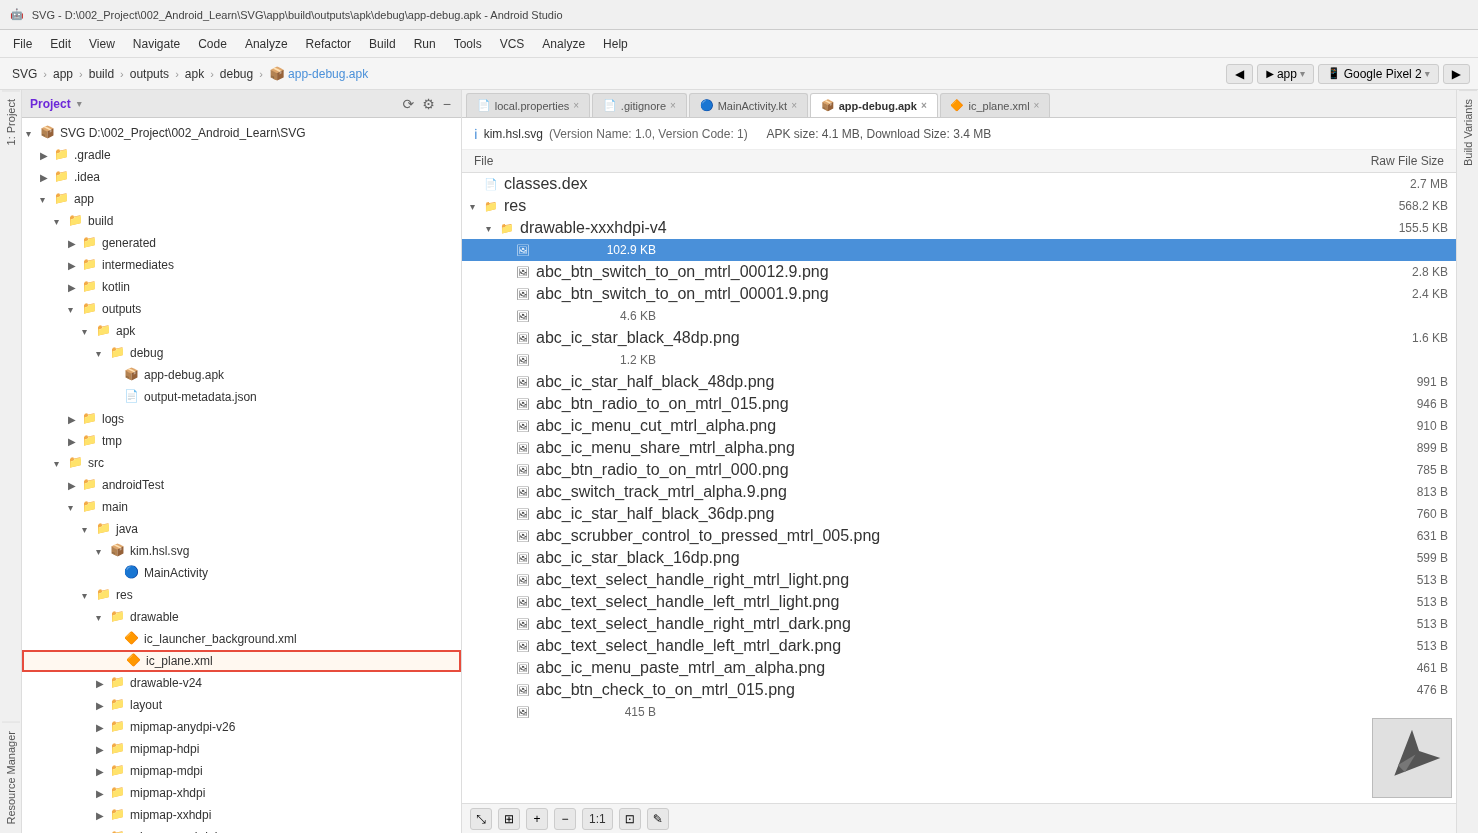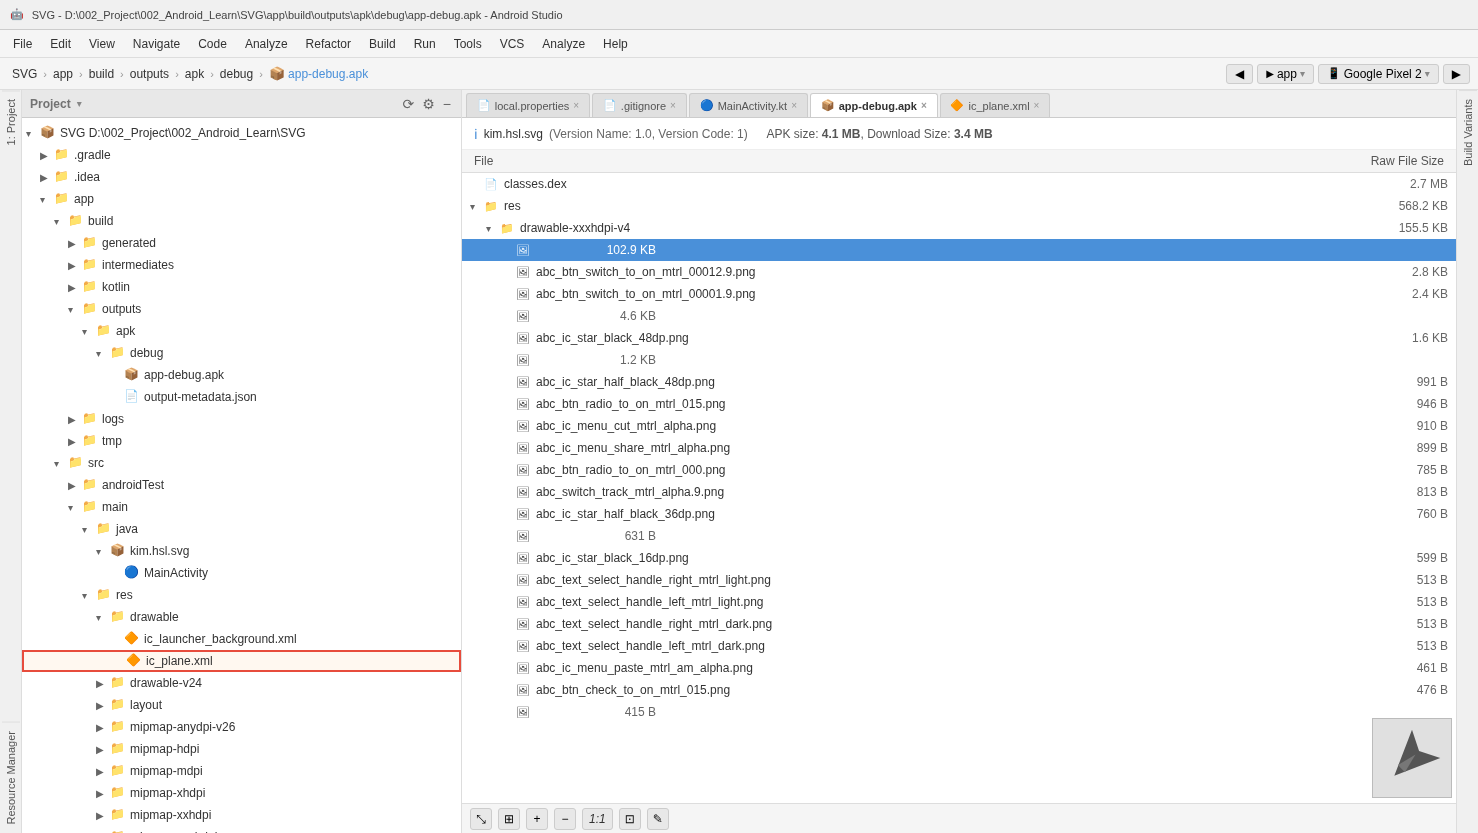--- a/index.html
+++ b/index.html
@@ -105,21 +105,21 @@
     }
     #project-header {
       height: 28px;
       background: #e8e8e8;
       border-bottom: 1px solid #ccc;
       display: flex;
       align-items: center;
       padding: 0 8px;
       gap: 6px;
     }
-    .panel-title { font-size: 12px; font-weight: bold; color: #737373; }
+    .panel-title { font-size: 12px; font-weight: bold; color: #6d28d9; }
     .panel-icons { margin-left: auto; display: flex; gap: 4px; }
     .panel-icon { font-size: 14px; color: #666; cursor: pointer; padding: 0 2px; }
 
     #project-tree {
       flex: 1;
       overflow-y: auto;
       overflow-x: hidden;
       background: #fff;
     }
     .tree-item {
@@ -185,21 +185,21 @@
       font-size: 12px;
       color: #444;
       display: flex;
       align-items: center;
       gap: 6px;
     }
     .info-icon { color: #4a90d9; font-size: 14px; }
     .info-filename { color: #333; }
     .info-version { color: #666; }
     .info-apk { color: #555; }
-    .info-bold { font-weight: bold; }
+    .info-bold { font-weight: normal; }
 
     
     #file-table-header {
       display: flex;
       align-items: center;
       padding: 4px 12px;
       background: #f5f5f5;
       border-bottom: 1px solid #ddd;
       font-size: 12px;
       color: #555;
@@ -218,21 +218,21 @@
       font-size: 12px;
       height: 22px;
       cursor: pointer;
     }
     .file-row.selected { background: #4a90d9; color: #fff; }
     .file-row.selected .file-size { color: #fff; }
     .file-indent { display: inline-block; }
     .file-arrow { width: 14px; font-size: 10px; color: #666; flex-shrink: 0; }
     .file-row.selected .file-arrow { color: #fff; }
     .file-icon { width: 16px; margin-right: 4px; font-size: 11px; flex-shrink: 0; }
-    .file-name { flex: 1; font-size: 12px; }
+    .file-name { flex: 1; font-size: 16px; }
     .file-size { width: 120px; text-align: right; font-size: 12px; color: #666; }
 
     
     #bottom-toolbar {
       height: 30px;
       background: #f5f5f5;
       border-top: 1px solid #ddd;
       display: flex;
       align-items: center;
       padding: 0 8px;
@@ -725,20 +725,21 @@
     <span class="file-indent" style="width:32px;display:inline-block;"></span>
     <span class="file-arrow"></span>
     <span class="file-icon">🖼</span>
     <span class="file-name">abc_ic_star_half_black_36dp.png</span>
     <span class="file-size">760 B</span>
   </div>
         <div class="file-row">
     <span class="file-indent" style="width:32px;display:inline-block;"></span>
     <span class="file-arrow"></span>
     <span class="file-icon">🖼</span>
+    <span class="file-name">abc_scrubber_control_to_pressed_mtrl_005.png</span>
     <span class="file-size">631 B</span>
   </div>
         <div class="file-row">
     <span class="file-indent" style="width:32px;display:inline-block;"></span>
     <span class="file-arrow"></span>
     <span class="file-icon">🖼</span>
     <span class="file-name">abc_ic_star_black_16dp.png</span>
     <span class="file-size">599 B</span>
   </div>
         <div class="file-row">
@@ -789,21 +790,21 @@
     <span class="file-icon">🖼</span>
     <span class="file-size">415 B</span>
   </div>
       </div>
 
     <div id="bottom-toolbar">
       <button class="btn-icon" title="Expand">⤡</button>
       <button class="btn-icon" title="Grid">⊞</button>
       <button class="btn-icon" title="Zoom in">+</button>
       <button class="btn-icon" title="Zoom out">−</button>
-      <span class="btn-icon" style="width:auto;padding:0 6px;cursor:default;font-style:italic;">1:1</span>
+      <span class="btn-icon" style="width:auto;padding:0 6px;cursor:default;">1:1</span>
       <button class="btn-icon" title="Fit">⊡</button>
       <button class="btn-icon" title="Edit">✎</button>
     </div>
   </div>
 
   <div id="right-sidebar">
     <div class="right-tab" style="writing-mode:vertical-rl;transform:rotate(180deg);">Build Variants</div>
   </div>
 
 </div>

